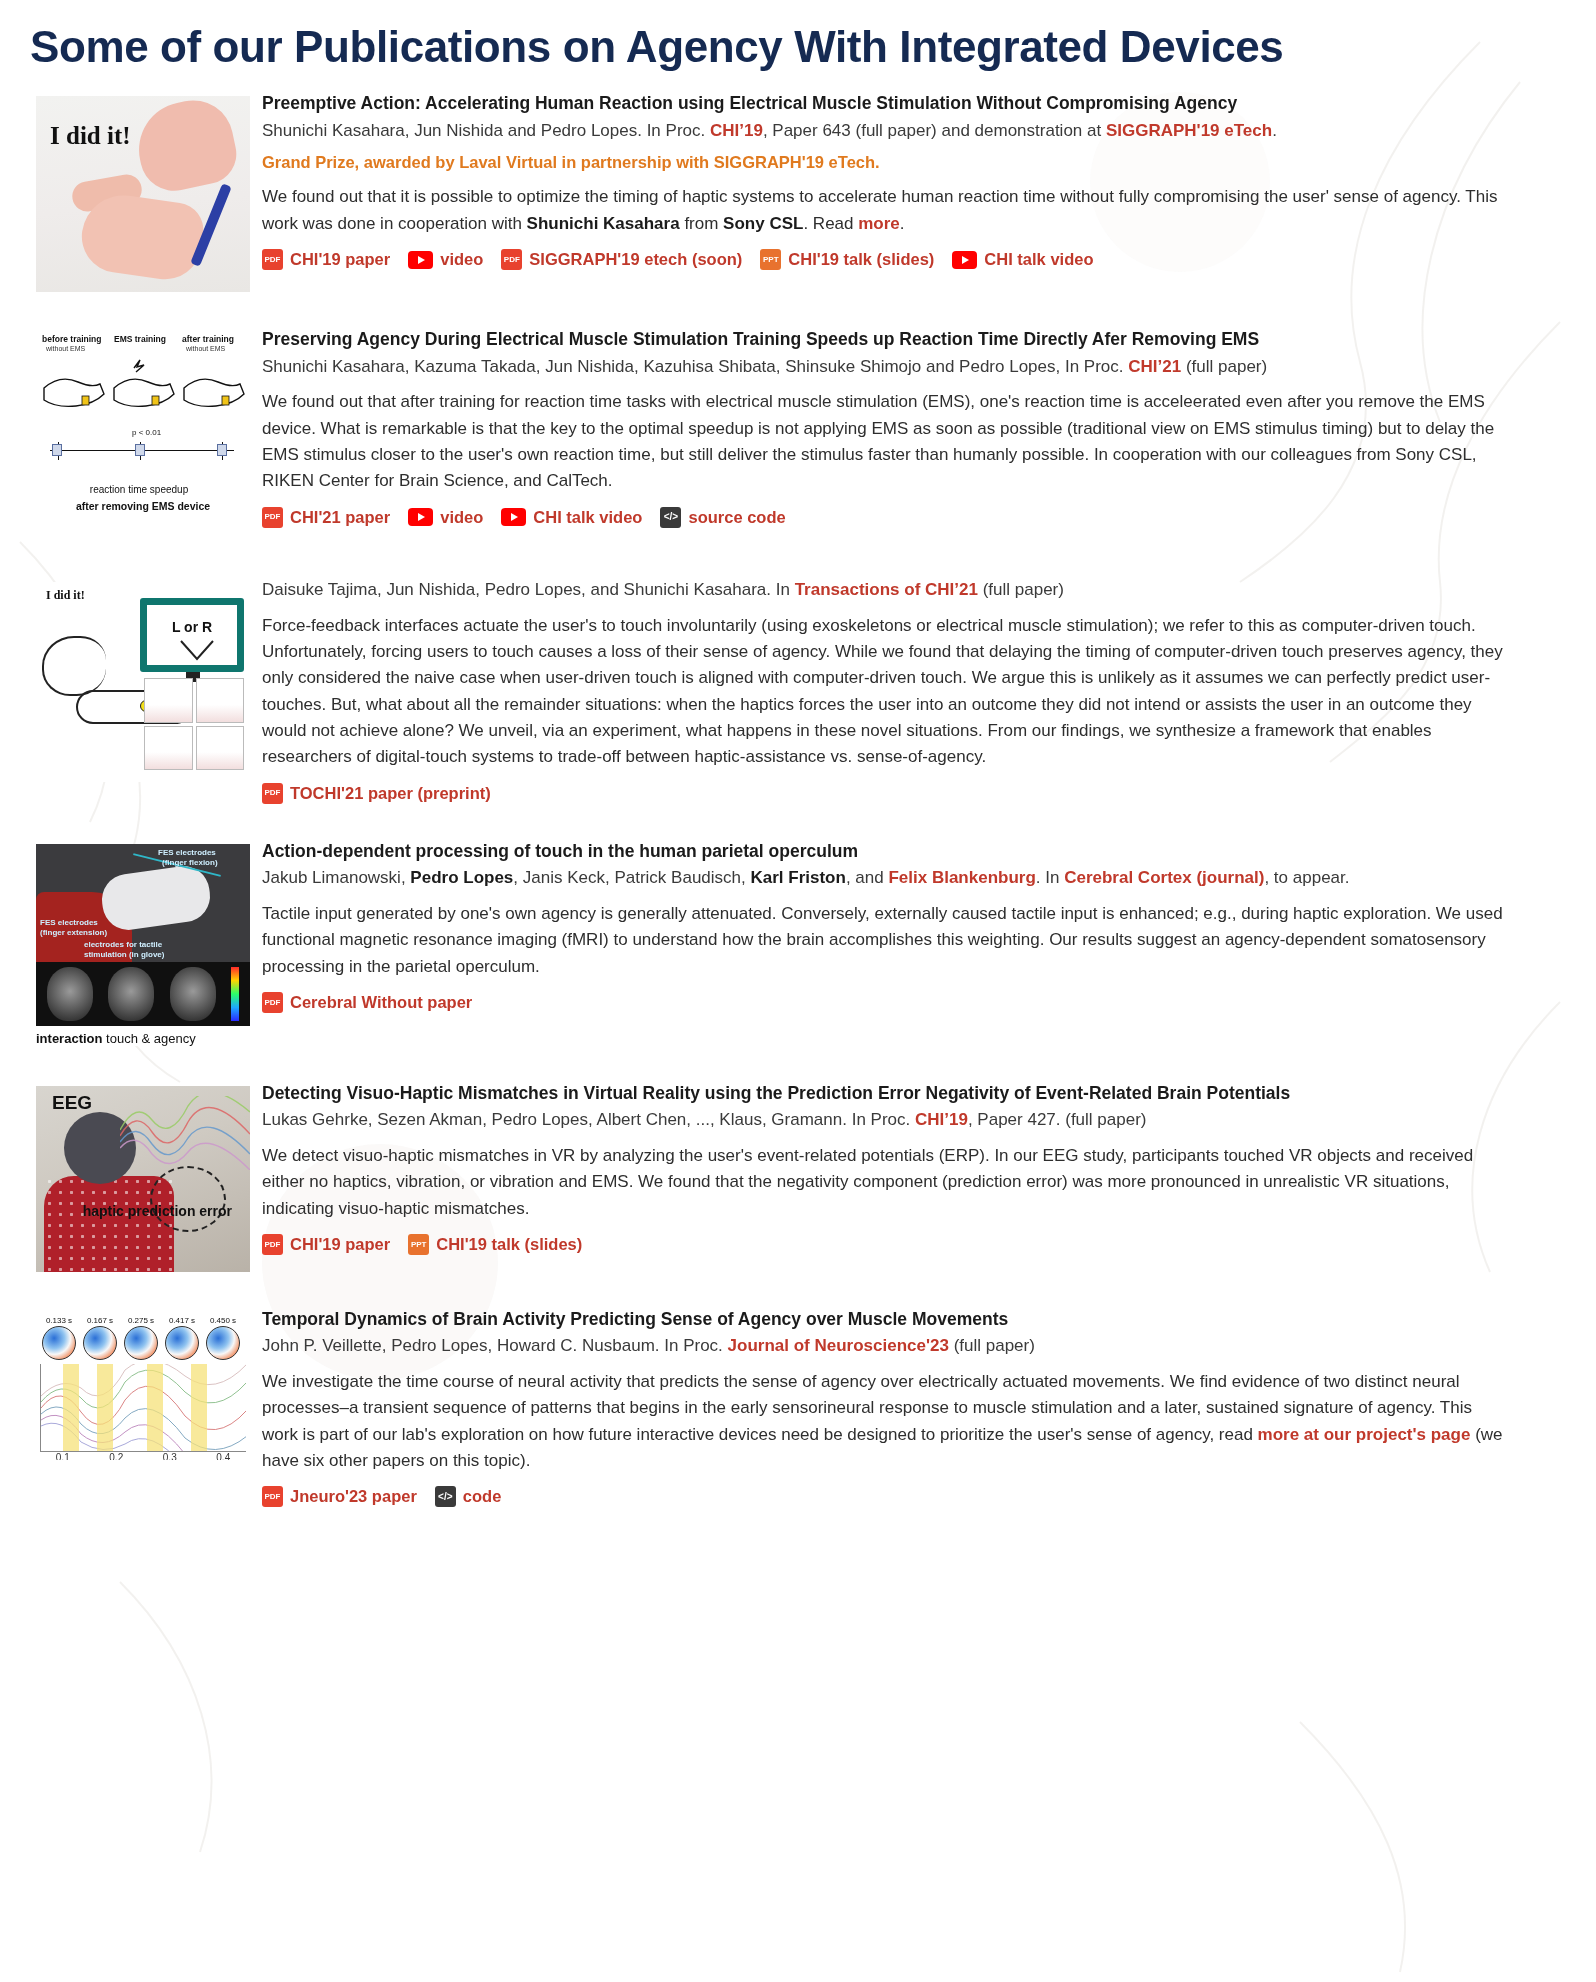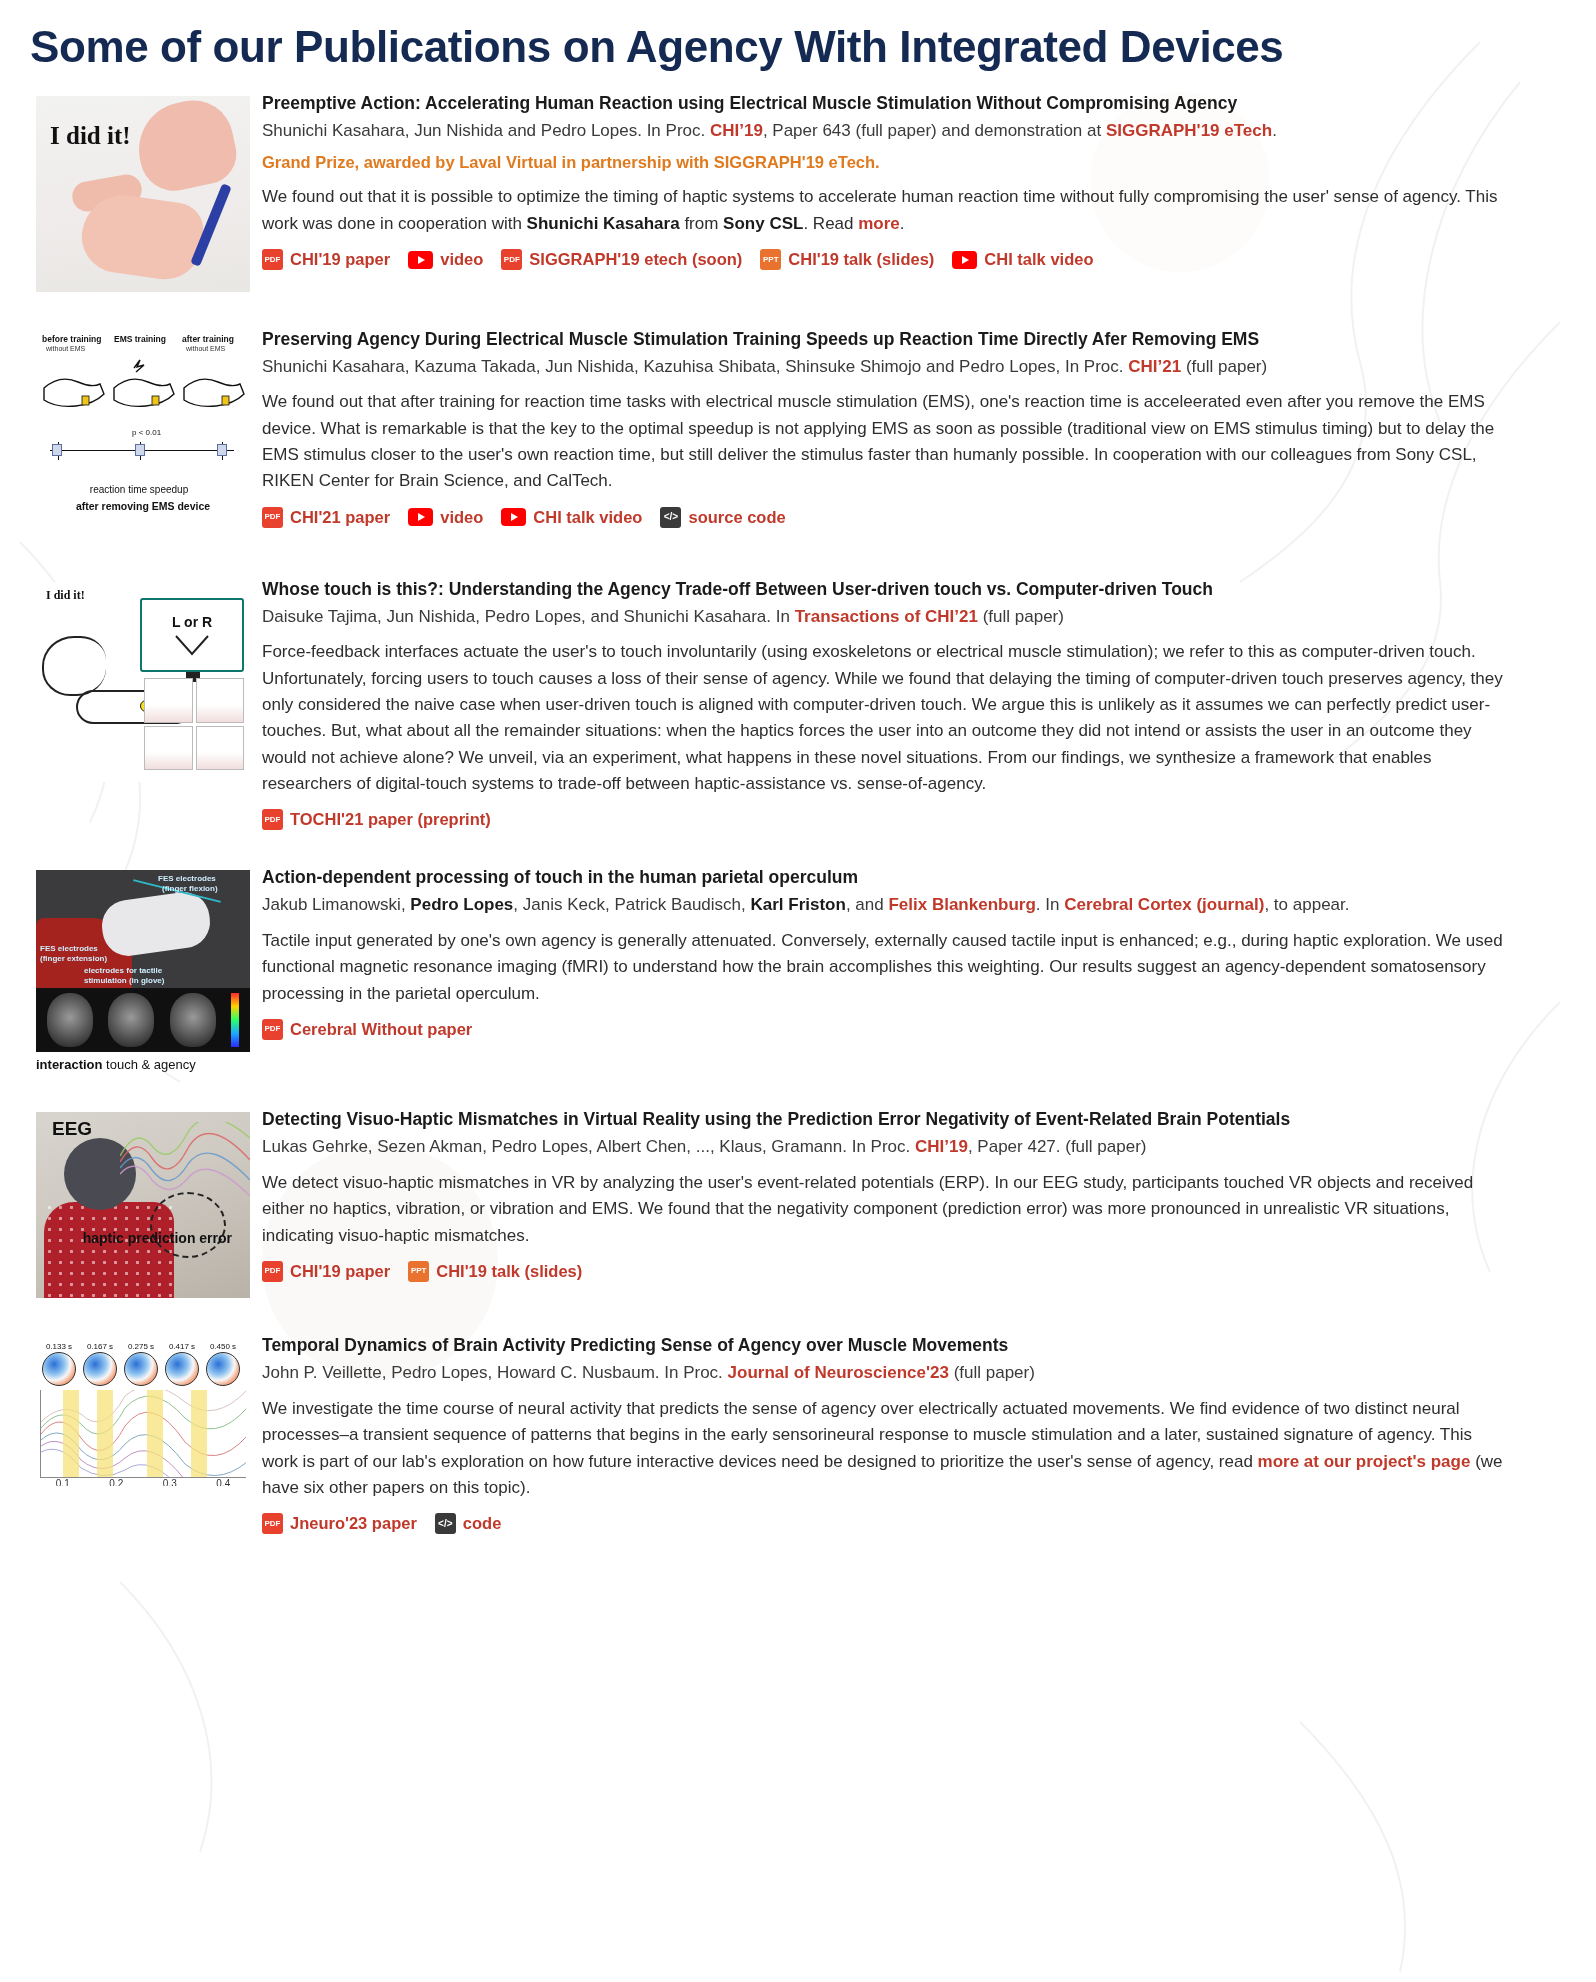--- a/index.html
+++ b/index.html
@@ -153,21 +153,21 @@
   .t2 .handsvg { position:absolute; top:26px; left:0; width:214px; height:70px; }
   .t2 .axis { position:absolute; left:14px; top:118px; width:184px; height:1px; background:#111; }
   .t2 .tick { position:absolute; width:1px; height:18px; background:#111; top:110px; }
   .t2 .p001 { position:absolute; left:96px; top:96px; font-size:8px; color:#111; }
   .t2 .cap1 { position:absolute; left:0; right:8px; top:152px; text-align:center; font-size:10px; color:#111;}
   .t2 .cap2 { position:absolute; left:0; right:0; top:168px; text-align:center; font-size:10.5px; color:#111; font-weight:bold;}
   .t2 .box { position:absolute; width:10px; height:12px; background:#cfd8ea; border:1px solid #5a6fa0; top:112px;}
 
   .t3 { height: 200px; background:#ffffff; }
   .t3 .iid { position:absolute; left:10px; top:6px; font-size:12px; font-weight:bold; color:#111; font-family:"Liberation Serif",serif;}
-  .t3 .monitor { position:absolute; right:6px; top:16px; width:104px; height:74px; border:2px solid #0f766e; border-radius:3px; background:#fff;}
+  .t3 .monitor { position:absolute; right:6px; top:16px; width:104px; height:74px; border:7px solid #0f766e; border-radius:3px; background:#fff;}
   .t3 .monitor .lor { position:absolute; left:0; right:0; top:14px; text-align:center; font-size:14px; font-weight:bold; color:#111;}
   .t3 .stand { position:absolute; right:50px; top:90px; width:14px; height:10px; background:#222;}
   .t3 .face { position:absolute; left:6px; top:54px; width:64px; height:60px; border:2px solid #222; border-radius:50% 40% 46% 44%; border-right:none;}
   .t3 .arm { position:absolute; left:40px; top:108px; width:110px; height:34px; border:2px solid #222; border-radius:20px 30px 10px 20px;}
   .t3 .dot { position:absolute; left:104px; top:118px; width:16px; height:12px; background:#f3e01a; border:1.5px solid #222; border-radius:8px;}
   .t3 .plots { position:absolute; right:6px; top:96px; width:100px; height:92px; display:grid; grid-template-columns:1fr 1fr; gap:3px;}
   .t3 .plots div { border:1px solid #bbb; background:linear-gradient(180deg,#fff 60%,#f2dede 100%); }
 
   .t4a { height: 118px; background:#3b3b3e; position:relative; overflow:hidden;}
   .t4a .red { position:absolute; left:0; bottom:0; width:96px; height:70px; background:#a4231f; border-radius:8px 40px 0 0;}
@@ -343,21 +343,20 @@
           <div class="dot"></div>
           <div class="plots">
             <div></div>
             <div></div>
             <div></div>
             <div></div>
           </div>
         </div>
       </div>
       <div class="body-col">
-        <div class="pub-title">Whose touch is this?: Understanding the Agency Trade-off Between User-driven touch vs. Computer-driven Touch</div>
         <div class="pub-authors"><span>Daisuke Tajima, Jun Nishida, Pedro Lopes, and Shunichi Kasahara. In </span><span class="red">Transactions of CHI’21</span><span> (full paper)</span></div>
         <div class="pub-abstract">Force-feedback interfaces actuate the user's to touch involuntarily (using exoskeletons or electrical muscle stimulation); we refer to this as computer-driven touch. Unfortunately, forcing users to touch causes a loss of their sense of agency. While we found that delaying the timing of computer-driven touch preserves agency, they only considered the naive case when user-driven touch is aligned with computer-driven touch. We argue this is unlikely as it assumes we can perfectly predict user-touches. But, what about all the remainder situations: when the haptics forces the user into an outcome they did not intend or assists the user in an outcome they would not achieve alone? We unveil, via an experiment, what happens in these novel situations. From our findings, we synthesize a framework that enables researchers of digital-touch systems to trade-off between haptic-assistance vs. sense-of-agency.</div>
         <div class="links-row">
           <a class="link-item">
               <span class="badge pdf">PDF</span>
               <span>TOCHI'21 paper (preprint)</span>
             </a>
         </div>
       </div>
     </div>

